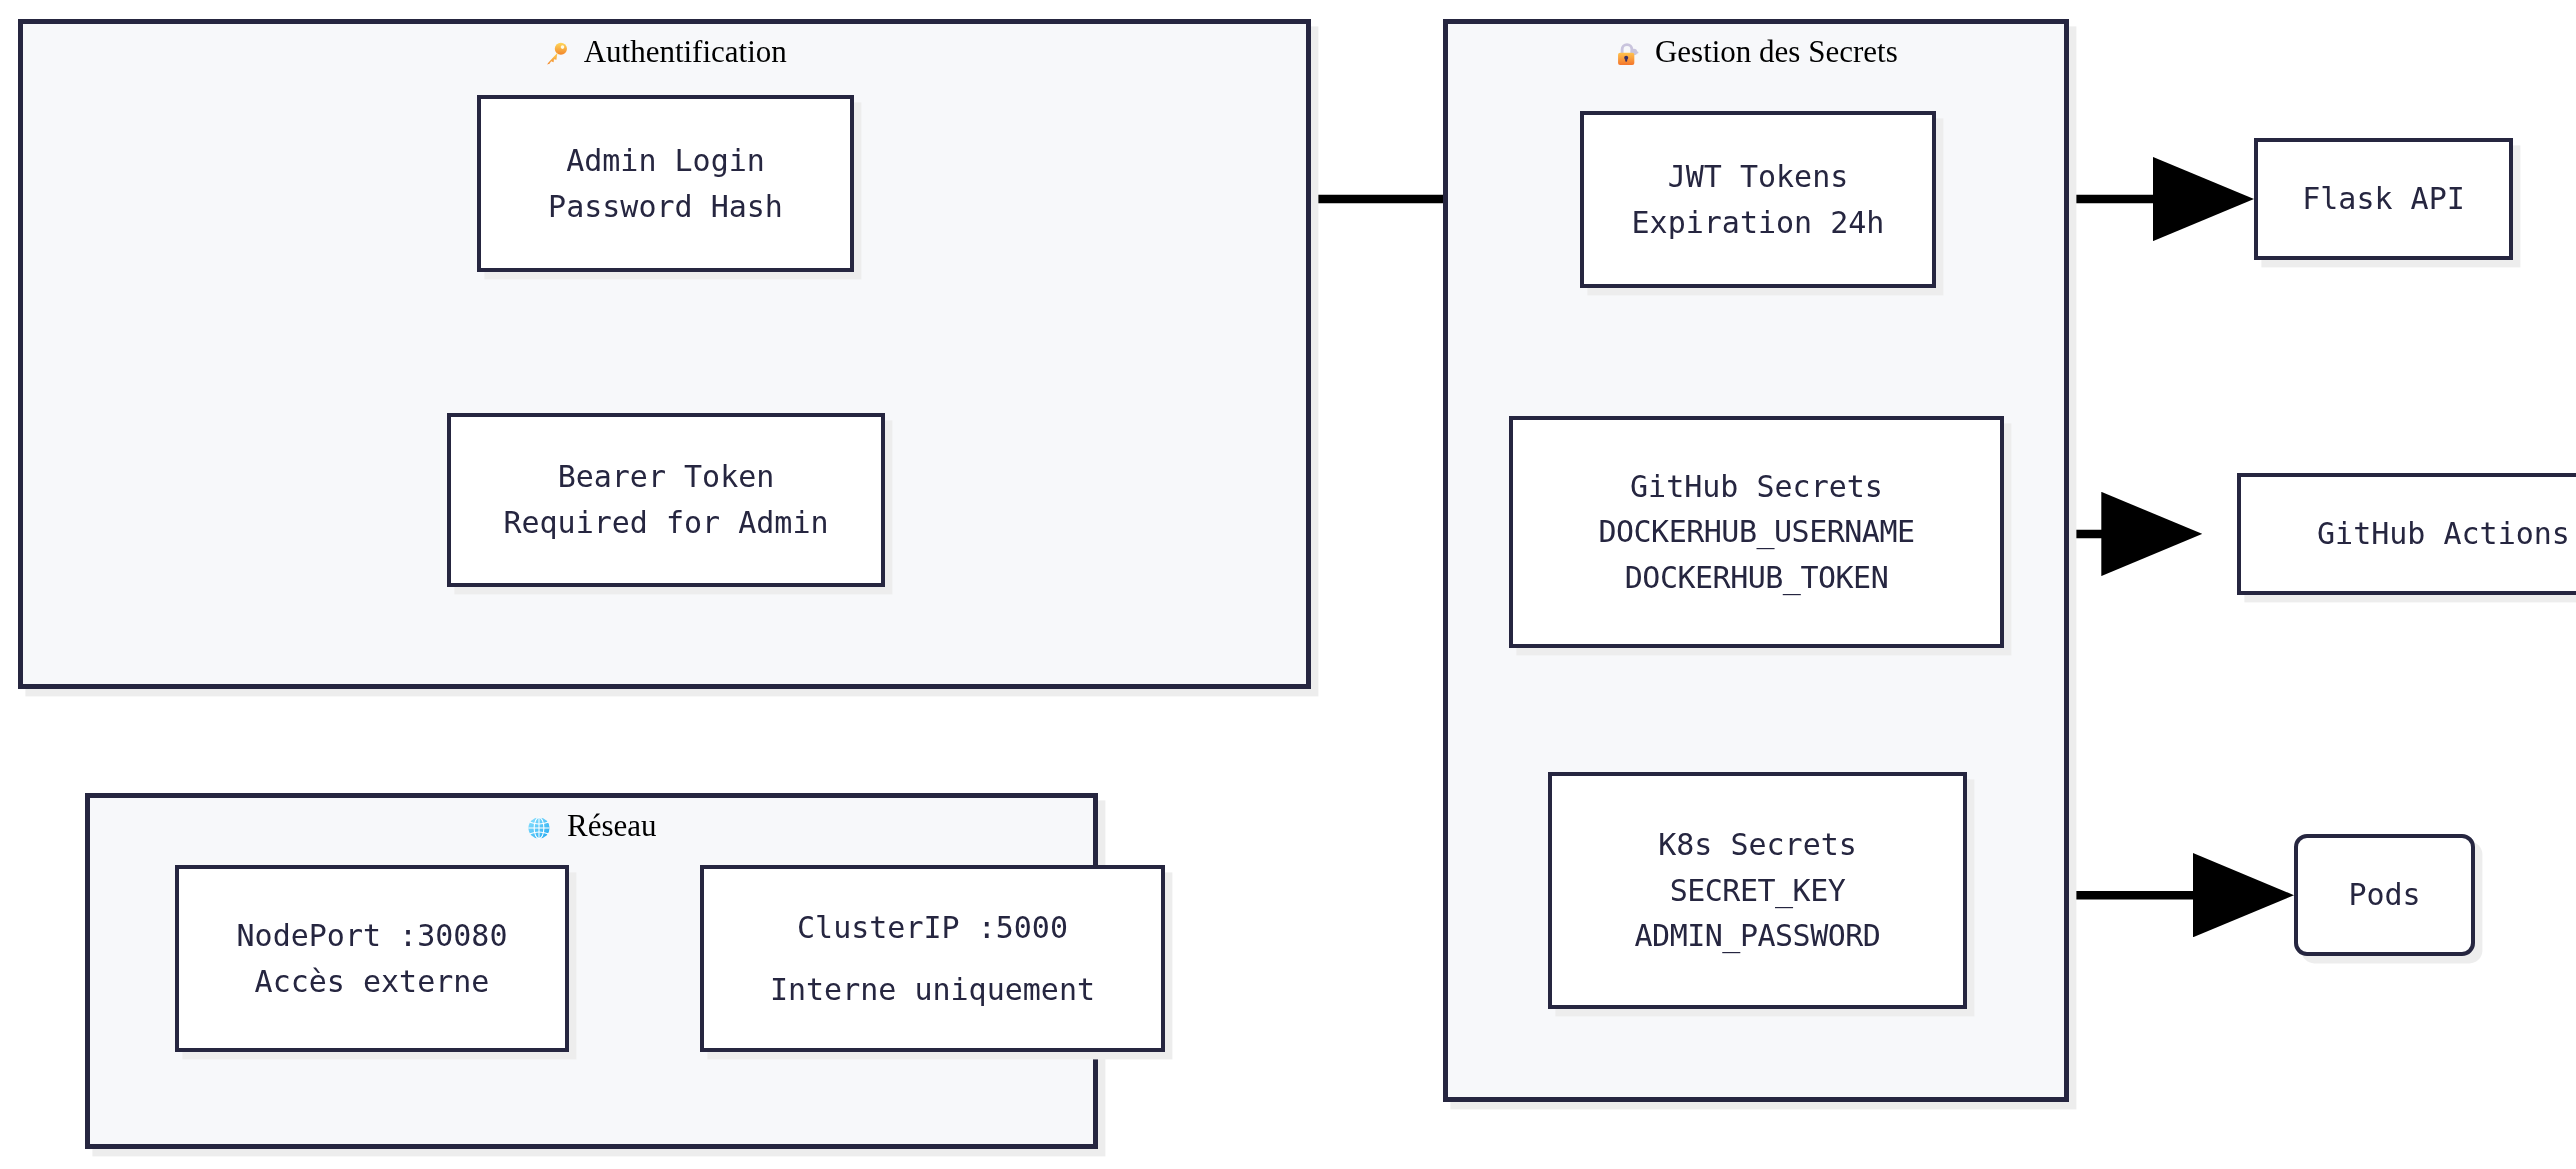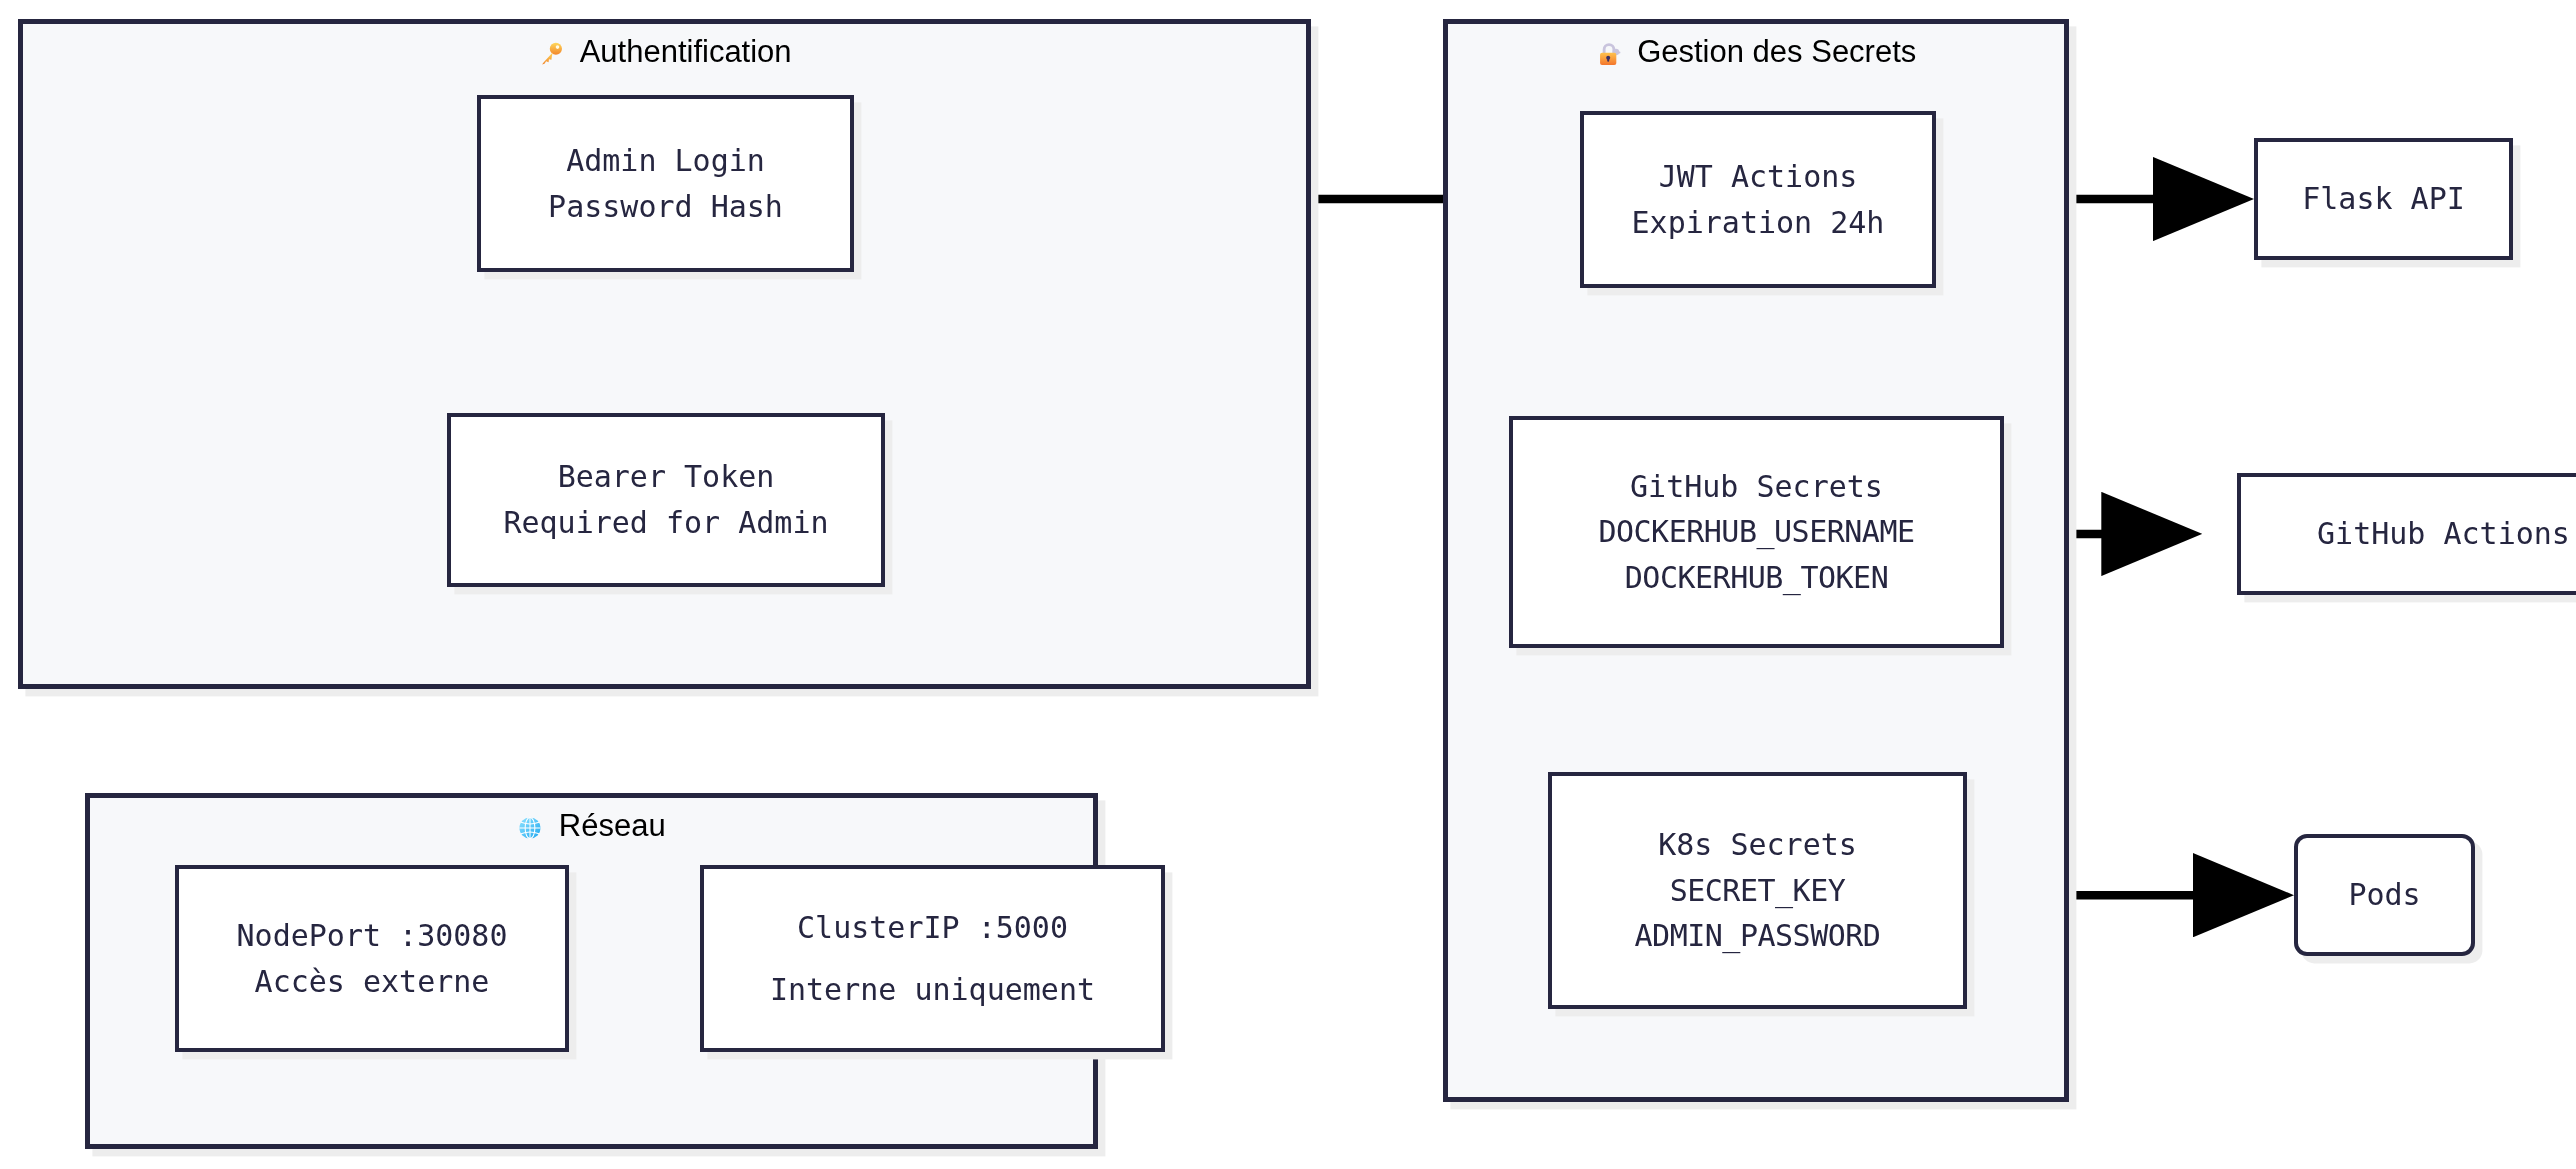--- a/index.html
+++ b/index.html
@@ -5,21 +5,21 @@
   html,body{margin:0;padding:0;background:#ffffff;}
   body{width:2576px;height:1169px;position:relative;overflow:hidden;
        font-family:"DejaVu Sans Mono","Liberation Mono",monospace;}
   #canvas{position:absolute;inset:0;width:2576px;height:1169px;}
 
   
   .cluster{position:absolute;background:#f7f8fa;border:5.3px solid #262640;
            box-sizing:border-box;box-shadow:7.4px 7.4px 0 0 #ededed;}
   .cluster-title{position:absolute;top:11.6px;left:0;width:100%;
         text-align:center;color:#000000;font-size:31px;line-height:1.05;
-        font-family:Liberation Sans, sans-serif;
+        font-family:Liberation Serif, serif;
         white-space:nowrap;}
   .cluster-title .emo{font-size:29px;vertical-align:-1.6px;margin-right:7.4px;}
 
   
   .node{position:absolute;background:#ffffff;border:4.7px solid #262640;
         box-sizing:border-box;box-shadow:7.4px 7.4px 0 0 #ededed;
         display:flex;flex-direction:column;align-items:center;
         justify-content:center;}
   .node .line{color:#262640;font-size:30px;line-height:1.52;white-space:nowrap;
         font-family:"DejaVu Sans Mono","Liberation Mono",monospace;}
@@ -120,21 +120,21 @@
     <div class="line">Admin Login</div>
     <div class="line">Password Hash</div>
   </div>
 
   <div class="node" style="left:447px;top:413px;width:438px;height:174px;">
     <div class="line">Bearer Token</div>
     <div class="line">Required for Admin</div>
   </div>
 
   <div class="node" style="left:1580px;top:111px;width:356px;height:177px;">
-    <div class="line">JWT Actions</div>
+    <div class="line">JWT Tokens</div>
     <div class="line">Expiration 24h</div>
   </div>
 
   <div class="node" style="left:1509px;top:416px;width:495px;height:232px;">
     <div class="line">GitHub Secrets</div>
     <div class="line mono">DOCKERHUB_USERNAME</div>
     <div class="line mono">DOCKERHUB_TOKEN</div>
   </div>
 
   <div class="node" style="left:1548px;top:772px;width:419px;height:237px;justify-content:center;">

